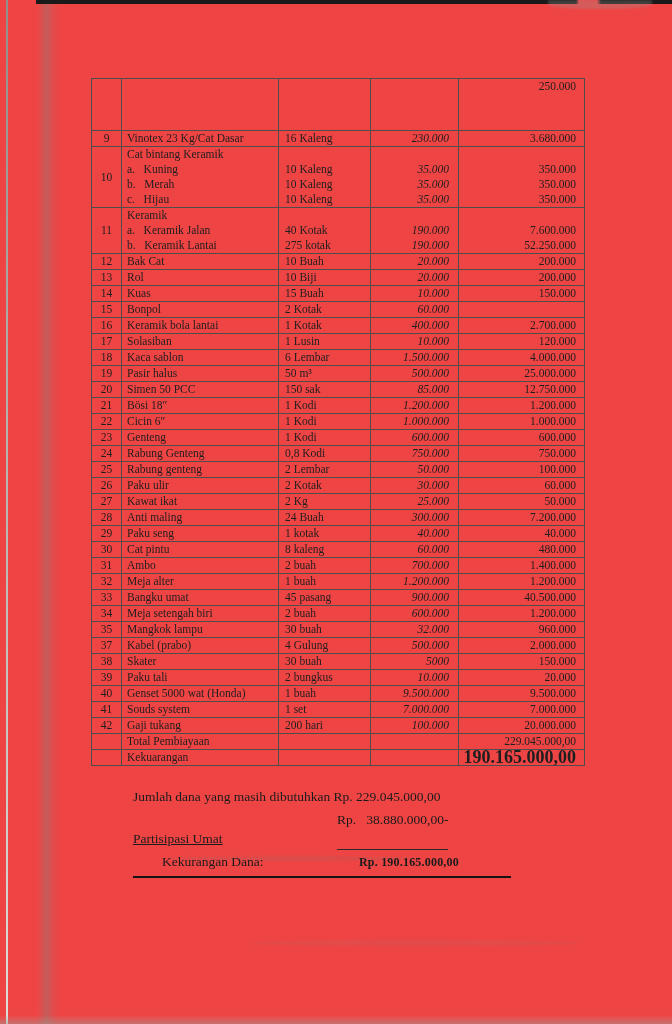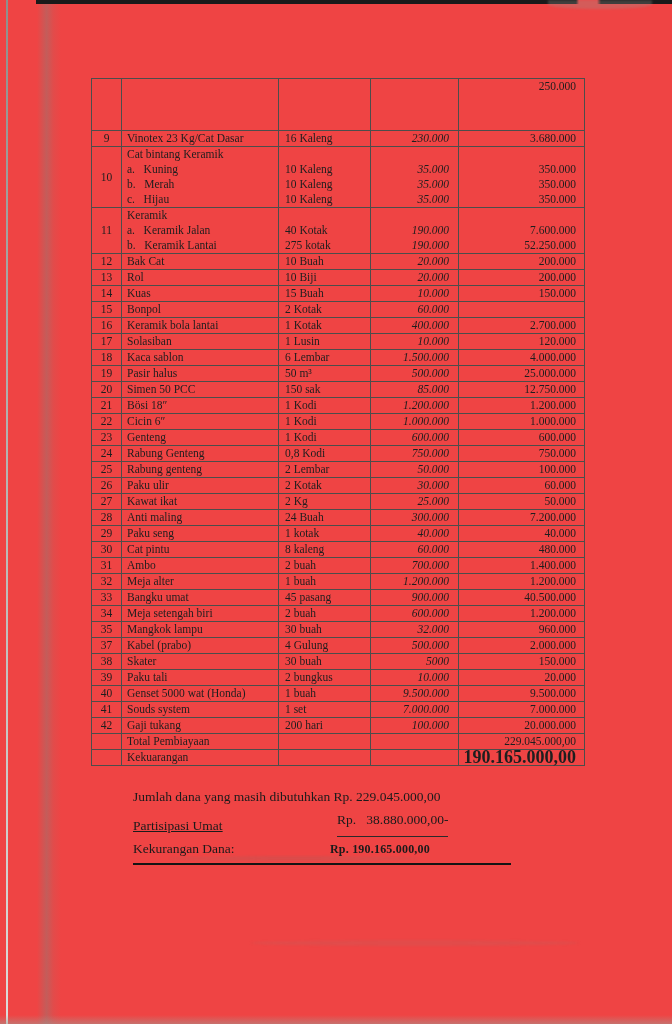--- a/index.html
+++ b/index.html
@@ -51,22 +51,22 @@
   tr.partial td{height:51px;vertical-align:top;}
   tr.bold-total .c-total .ln{font-weight:700;font-size:18px;}
 
   
   .summary{
     position:absolute;left:133px;top:786px;width:382px;
     font-size:13.5px;line-height:22.5px;color:#1b1b1b;
   }
   .summary-row{display:flex;align-items:flex-end;}
   .sum-label{flex:0 0 204px;text-decoration:underline;}
-  .sum-label-3{flex:0 0 197px;}
-  .underlined-val{border-bottom:1.5px solid #2a2a2a;white-space:pre;padding-bottom:5px;}
+  .sum-label-3{flex:0 0 197px;margin-left:29px;}
+  .underlined-val{border-bottom:1.5px solid #2a2a2a;white-space:pre;padding-bottom:18px;}
   .line-3{border-bottom:2px solid #141414;width:378px;padding-bottom:2px;margin-top:1px;}
   .bold-val{font-weight:700;font-size:12px;letter-spacing:0.2px;}
 </style>
 </head>
 <body>
 
 <div class="scan-page">
 
   <div class="left-margin-strip"></div>
   <div class="left-edge-line"></div>

